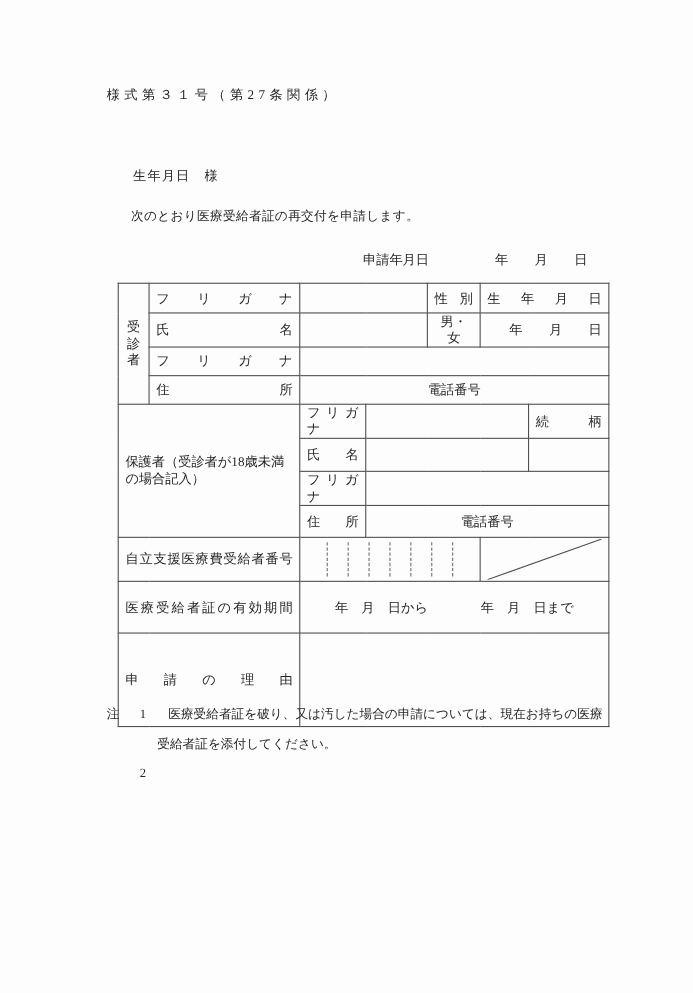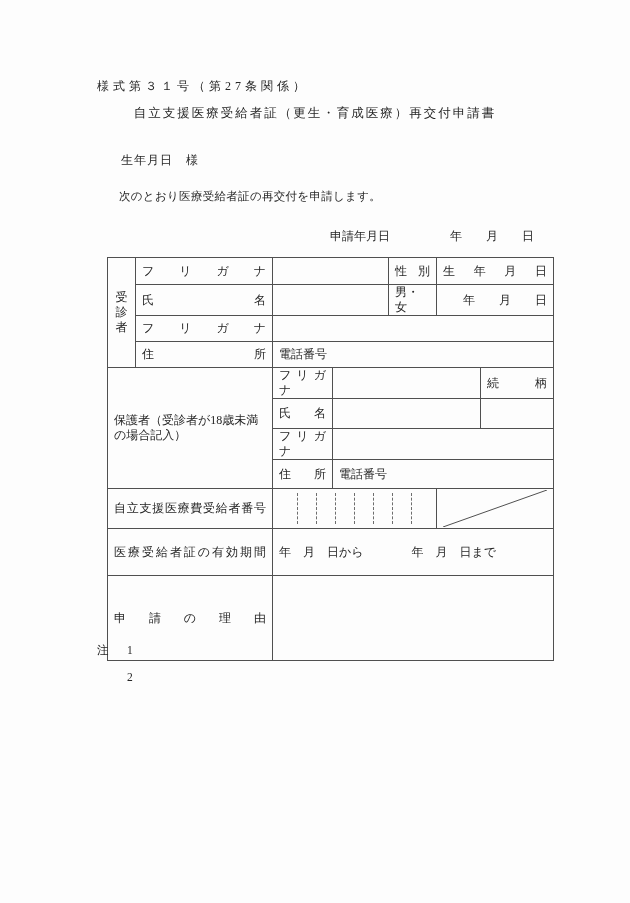--- a/index.html
+++ b/index.html
@@ -64,21 +64,21 @@
   tr.r9  { height: 39px; }
   tr.r10 { height: 47px; }
   tr.r11 { height: 85px; }
 
   td.jlabel {
     text-align: justify;
     text-align-last: justify;
     text-justify: inter-ideograph;
     padding: 0 7px;
   }
-  td.center { text-align: left; }
+  td.center { text-align: center; }
   td.rightv { text-align: right; padding-right: 6px; }
   td.vlabel {
     text-align: center; padding: 0;
     line-height: 36px;
     word-break: break-all;
   }
   td.glabel {
     padding: 2px 3px 2px 5px;
     line-height: 24px;
     vertical-align: middle;
@@ -100,21 +100,20 @@
   .note-marker { width: 30px; flex: none; }
   .note-num { width: 16px; flex: none; }
   .note-text { width: 413px; flex: none; text-indent: 10px; }
 </style>
 </head>
 <body>
 
 <div class="page">
 
   <div class="form-number">様式第３１号（第27条関係）</div>
-  <div class="form-title">自立支援医療受給者証（更生・育成医療）再交付申請書</div>
   <div class="addressee">生年月日　様</div>
   <div class="intro">次のとおり医療受給者証の再交付を申請します。</div>
   <div class="date-line">申請年月日　　　　　年　　月　　日</div>
 
   <table class="apptable">
     <colgroup>
       <col style="width:28px">
         <col style="width:137px">
         <col style="width:60px">
       <col style="width:56px">
@@ -193,20 +192,21 @@
         <td class="jlabel" colspan="2">申請の理由</td>
         <td colspan="5"></td>
       </tr>
     </tbody>
   </table>
 
   <div class="notes">
     <div class="note-item">
       <span class="note-marker">注</span>
       <span class="note-num">1</span>
+      <span class="note-text">医療受給者証を破り、又は汚した場合の申請については、現在お持ちの医療受給者証を添付してください。</span>
     </div>
     <div class="note-item">
       <span class="note-marker"></span>
       <span class="note-num">2</span>
     </div>
   </div>
 
 </div>
 
 </body></html>

